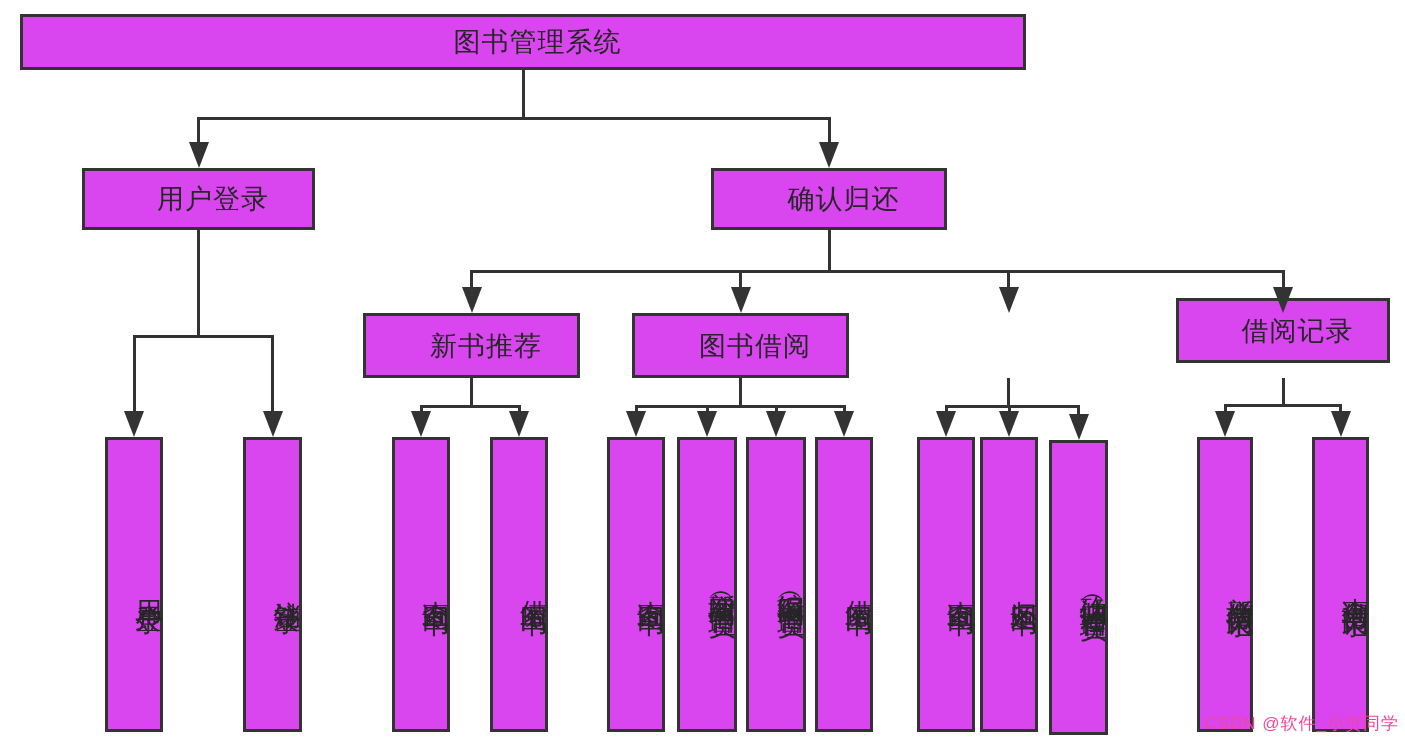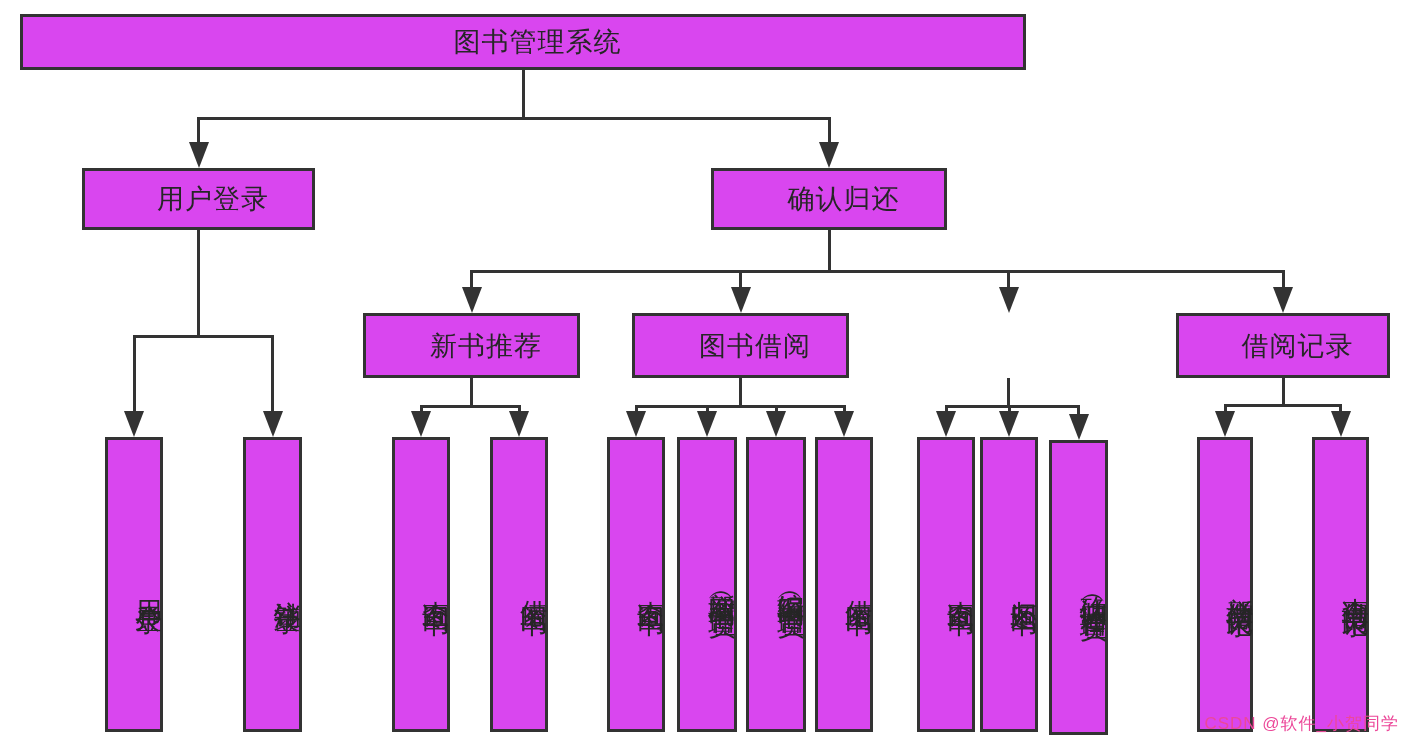--- a/index.html
+++ b/index.html
@@ -43,21 +43,21 @@
   <div class="node" style="left:711px;top:168px;width:236px;height:62px">
     <span class="hlabel">确认归还</span>
   </div>
 
   <div class="node" style="left:363px;top:313px;width:217px;height:65px">
     <span class="hlabel">新书推荐</span>
   </div>
   <div class="node" style="left:632px;top:313px;width:217px;height:65px">
     <span class="hlabel">图书借阅</span>
   </div>
-  <div class="node" style="left:1176px;top:313px;width:214px;height:65px">
+  <div class="node" style="left:1176px;top:298px;width:214px;height:65px">
     <span class="hlabel">借阅记录</span>
   </div>
 
   <div class="node" style="left:105px;top:437px;width:58px;height:295px">
     <span class="vlabel">用户登录</span>
   </div>
   <div class="node" style="left:243px;top:437px;width:59px;height:295px">
     <span class="vlabel">注销登录</span>
   </div>
 

